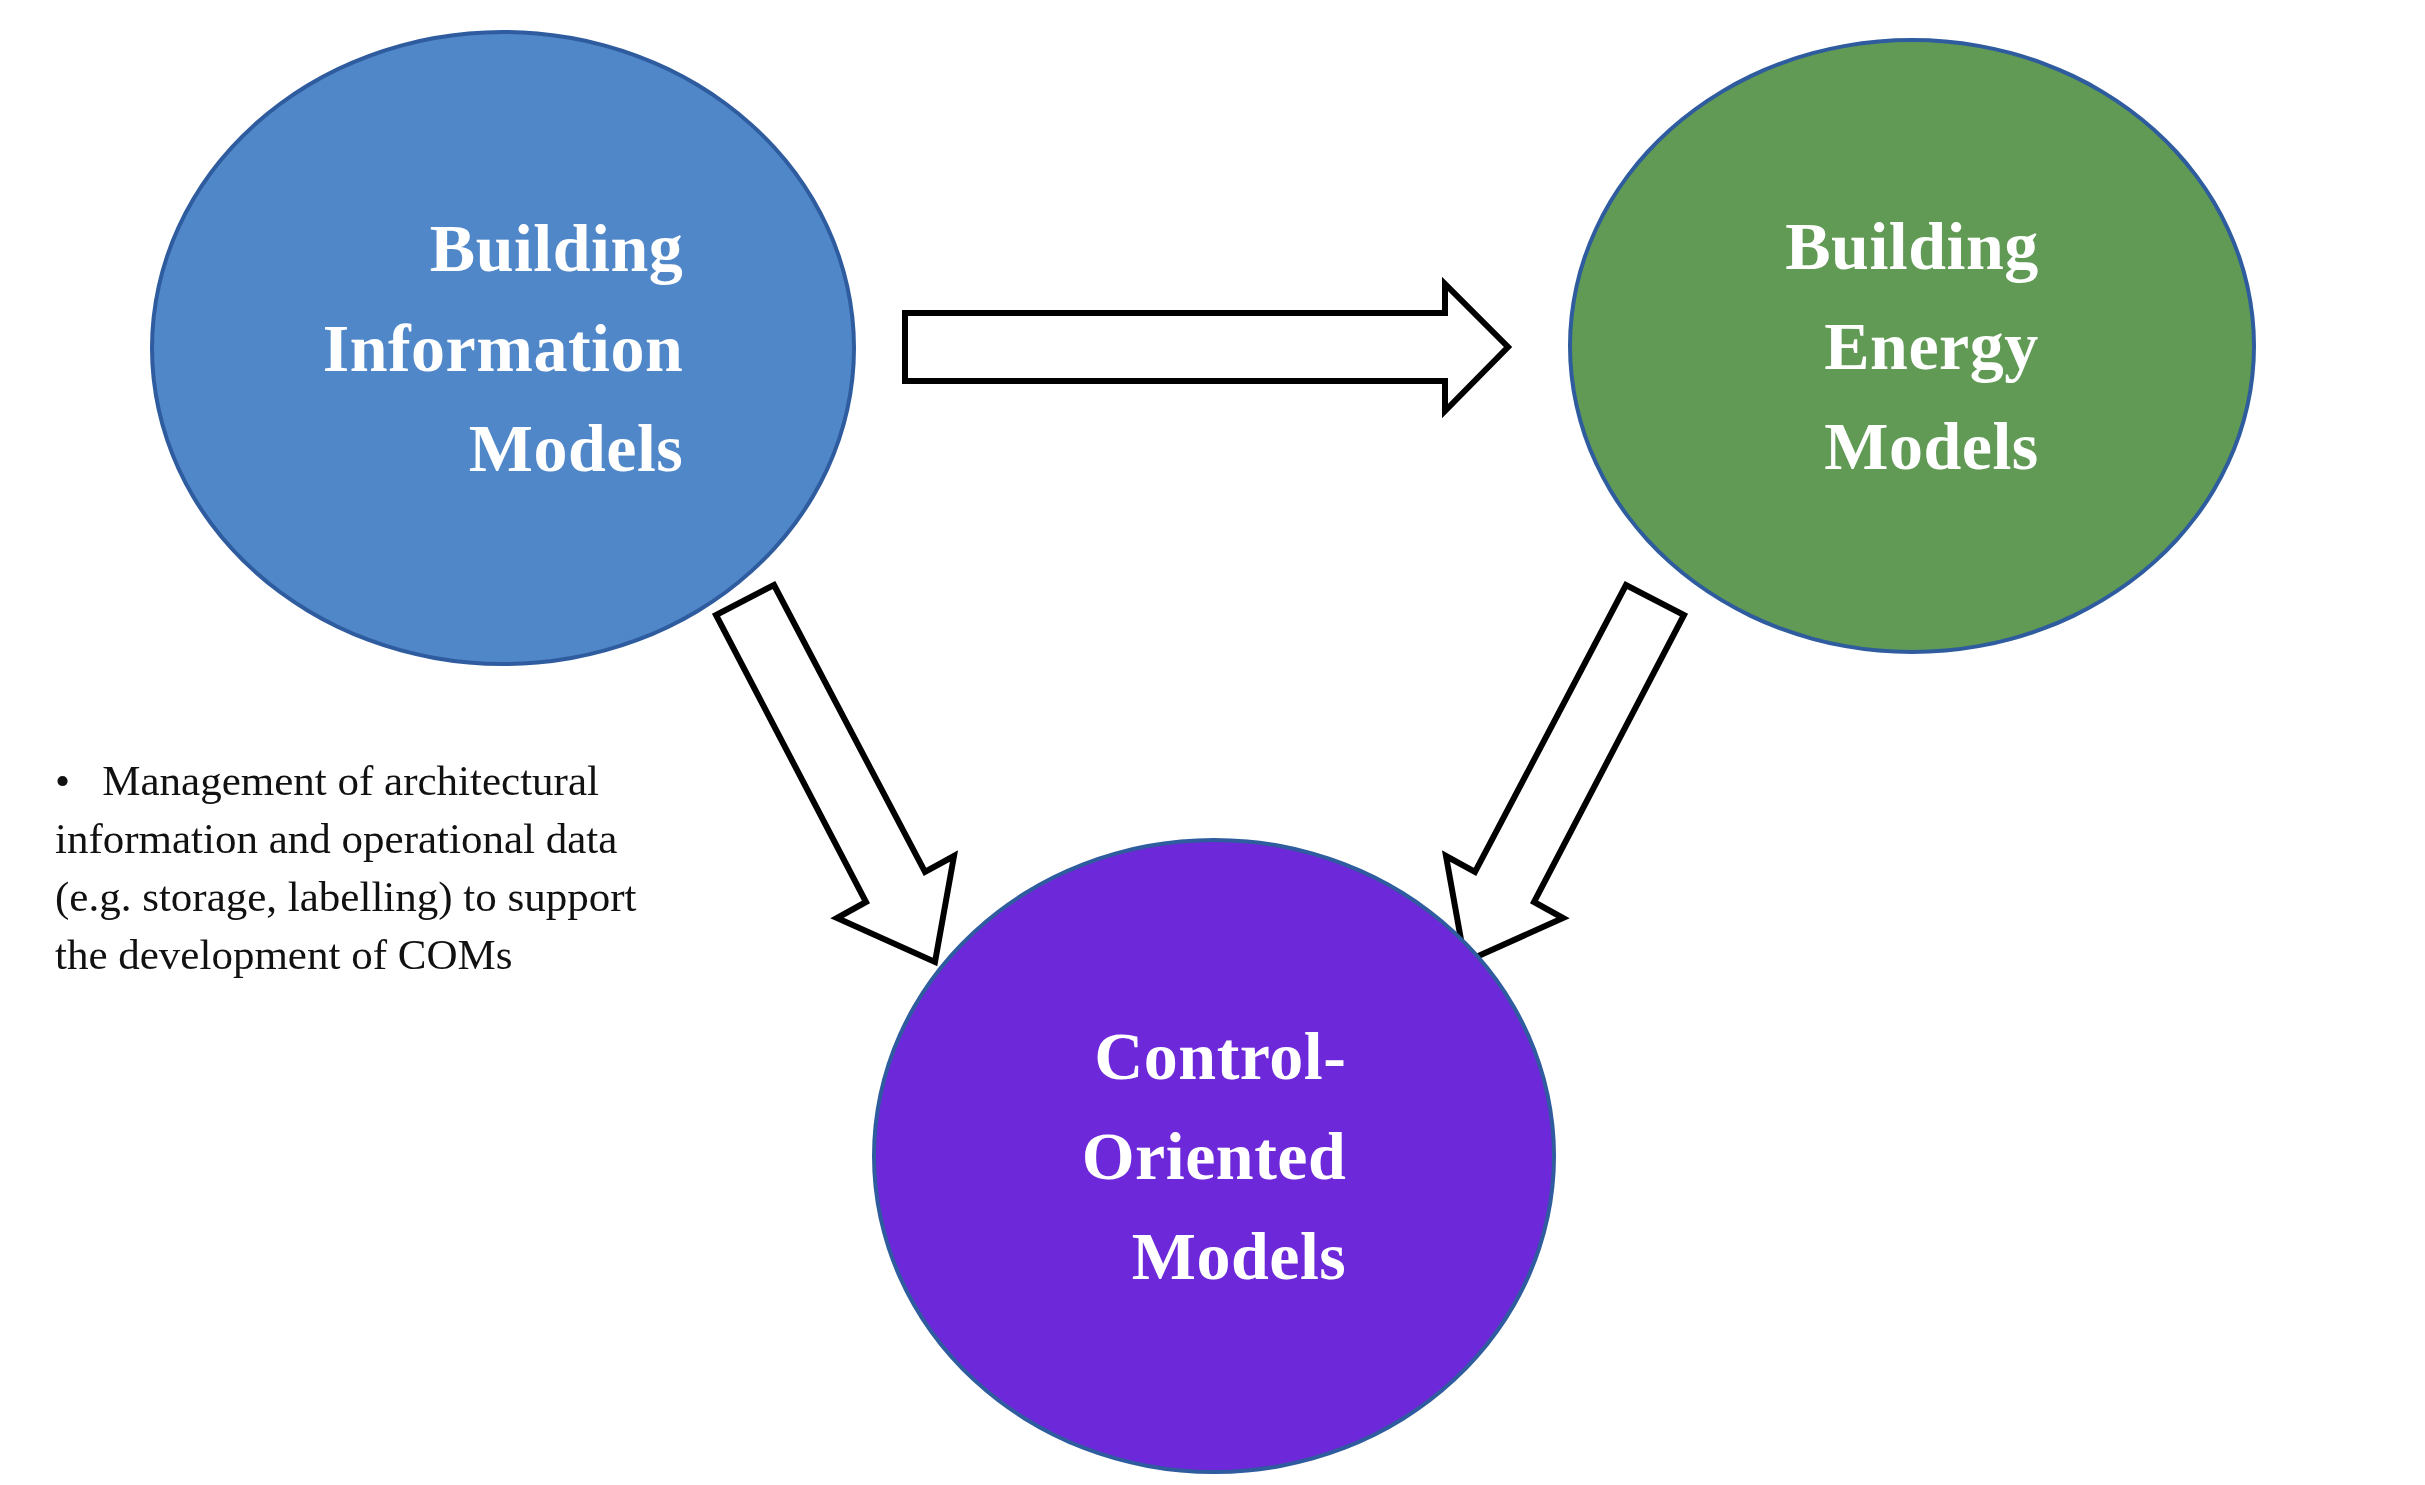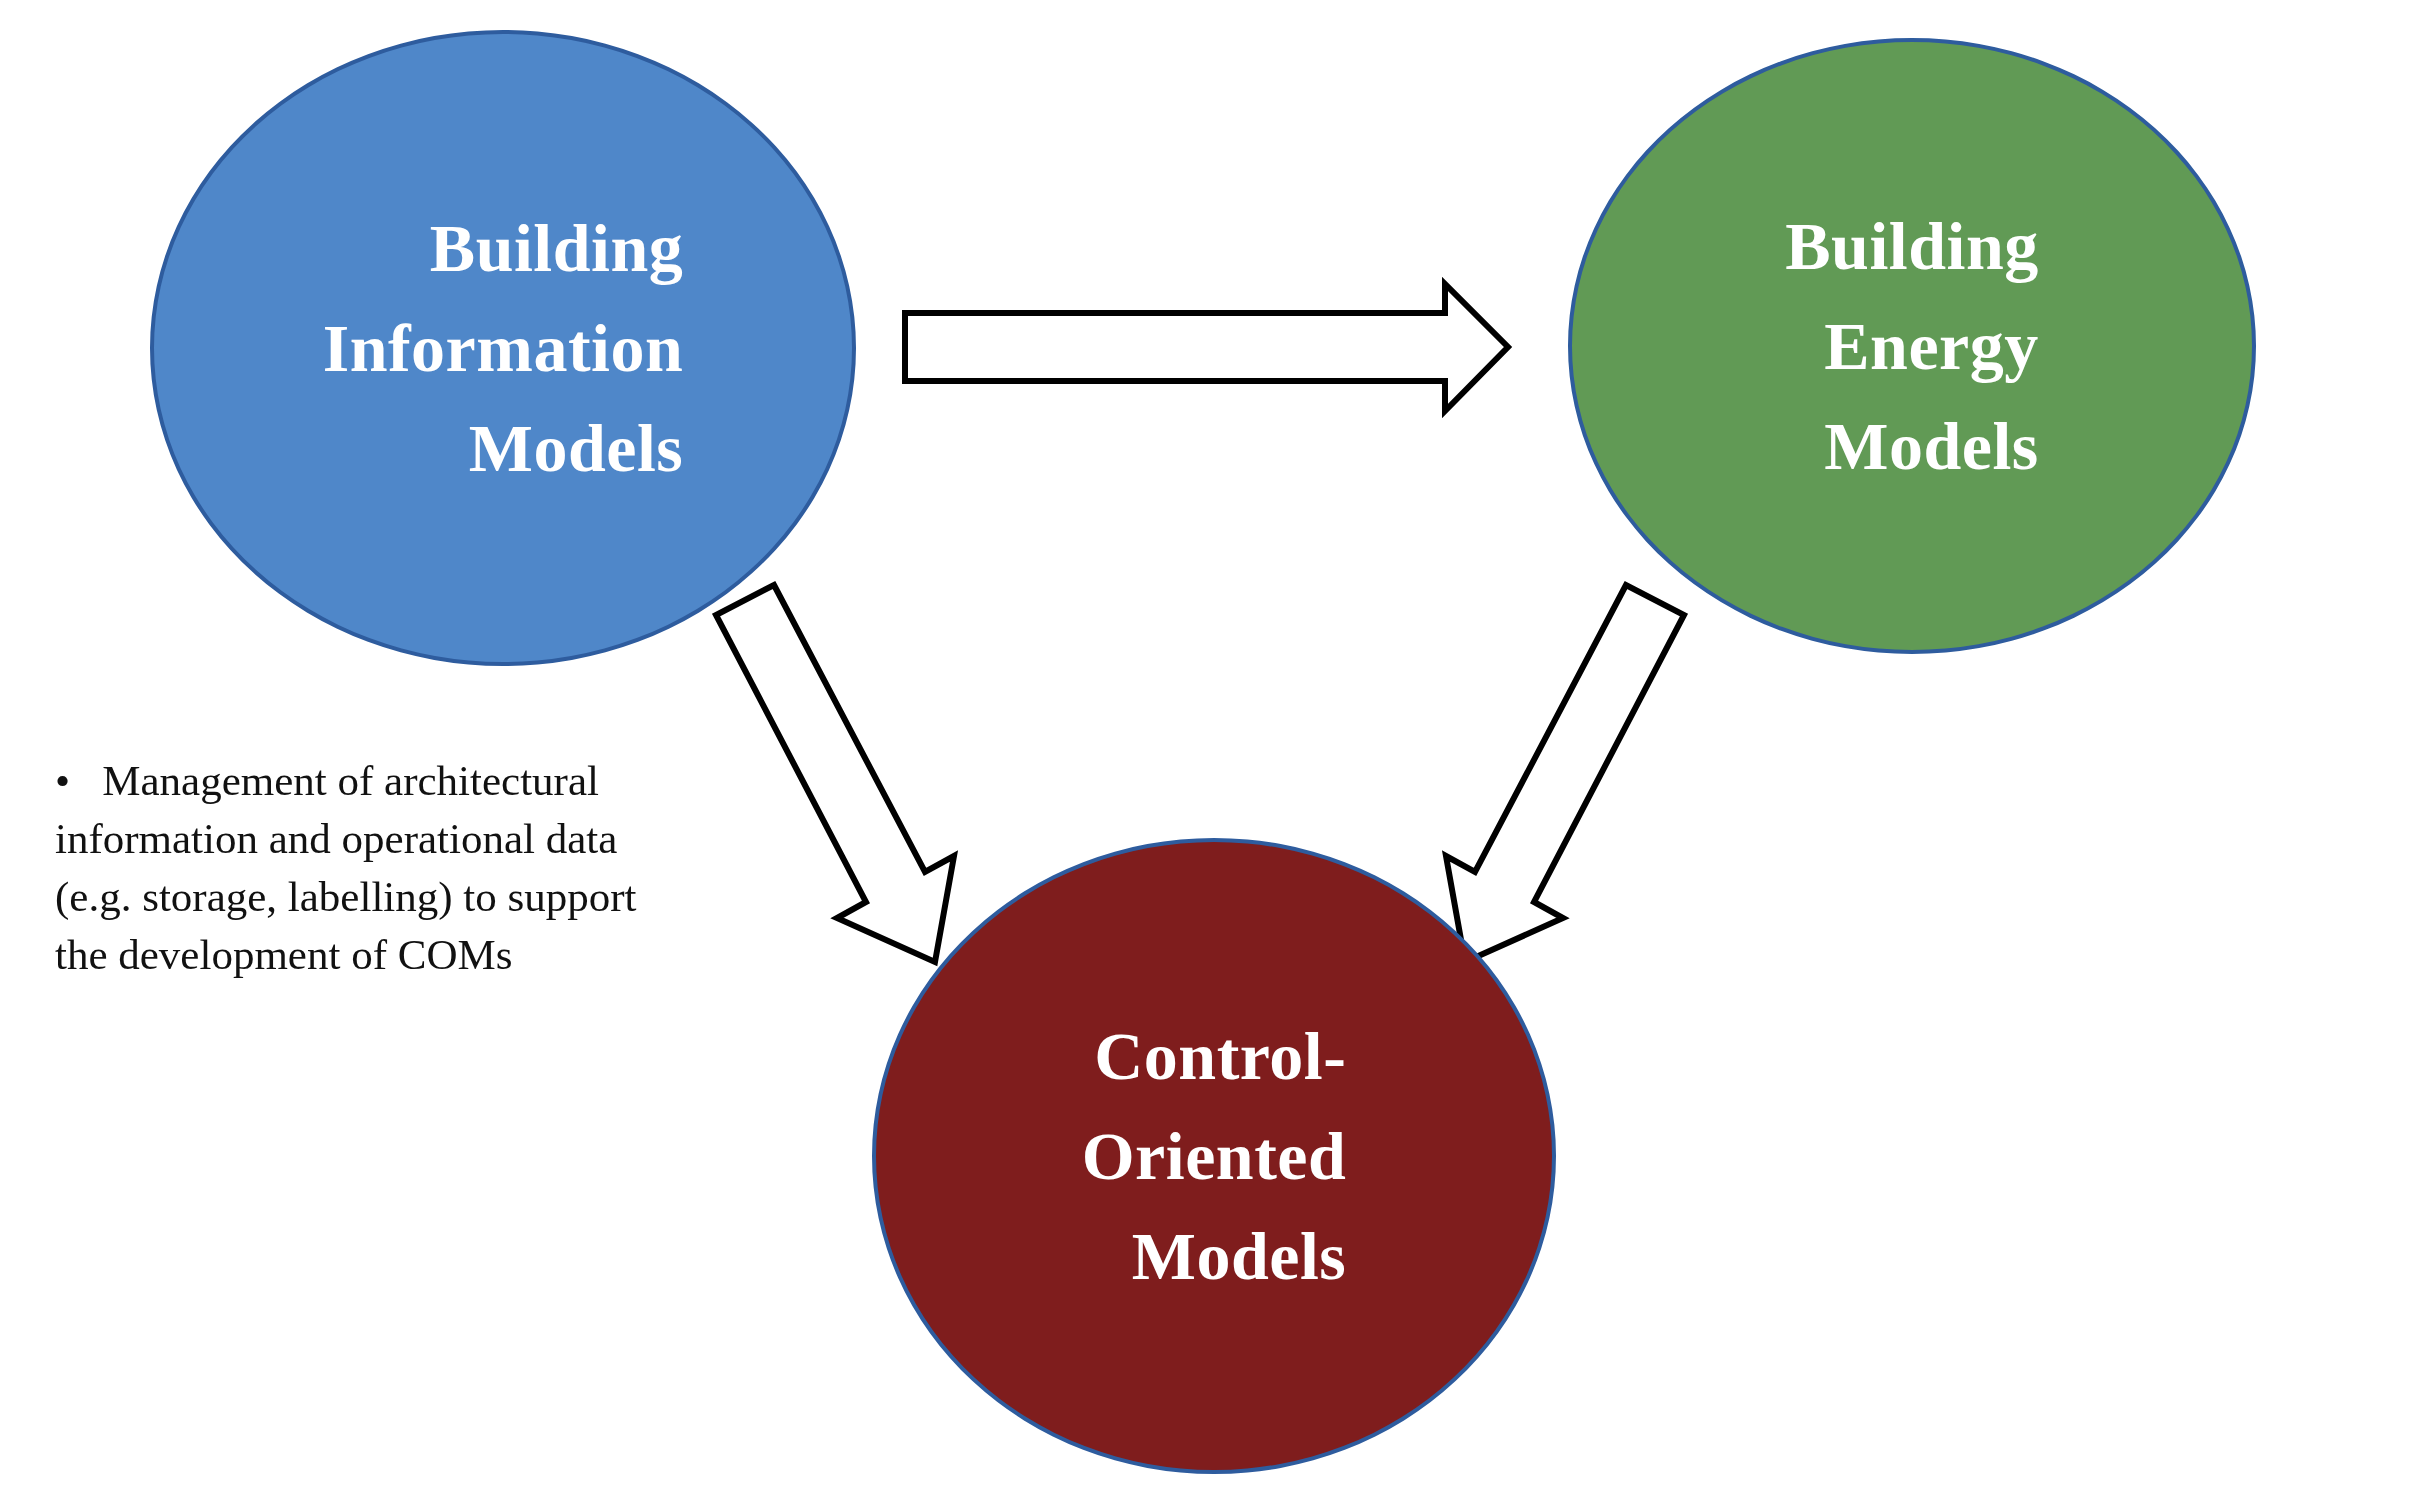--- a/index.html
+++ b/index.html
@@ -73,21 +73,21 @@
 Information
 Models</span>
   </div>
 
   <div class="node node-bem" style="background-color: rgb(97, 154, 85); border-color: rgb(46, 92, 158); color: rgb(255, 255, 255);">
     <span class="node-label">Building
 Energy
 Models</span>
   </div>
 
-  <div class="node node-com" style="background-color: #7f1d1d; border-color: rgb(46, 92, 158); color: rgb(255, 255, 255);">
+  <div class="node node-com" style="background-color: #6d28d9; border-color: rgb(46, 92, 158); color: rgb(255, 255, 255);">
     <span class="node-label">Control-
 Oriented
 Models</span>
   </div>
 
 
   <div class="note note-left">•   Management of architectural
 information and operational data
 (e.g. storage, labelling) to support
 the development of COMs</div>

